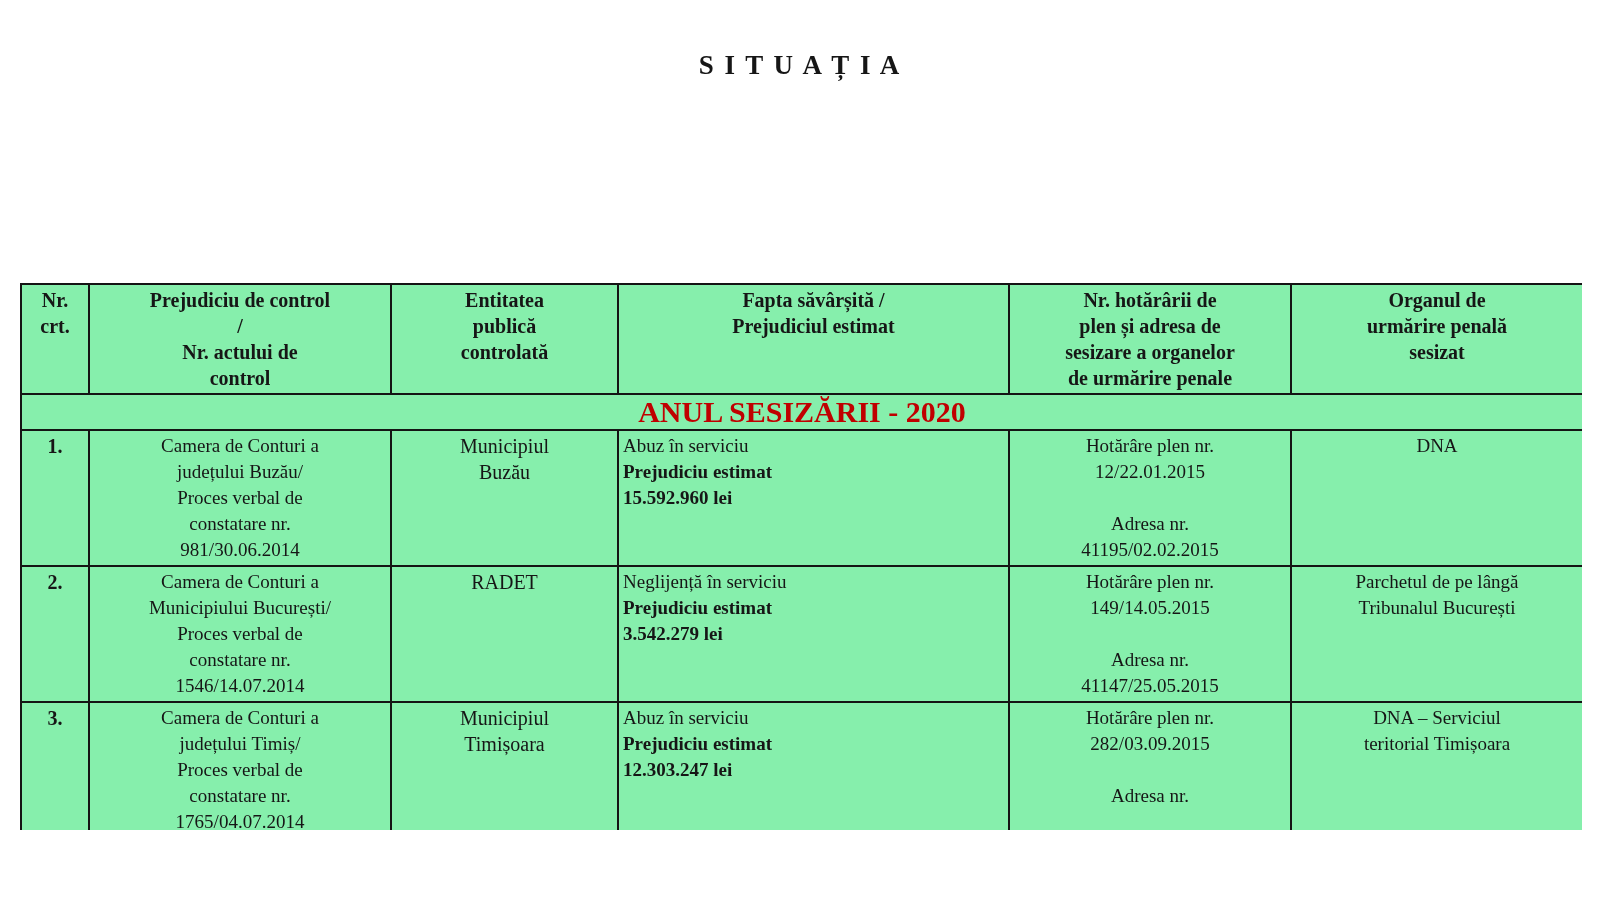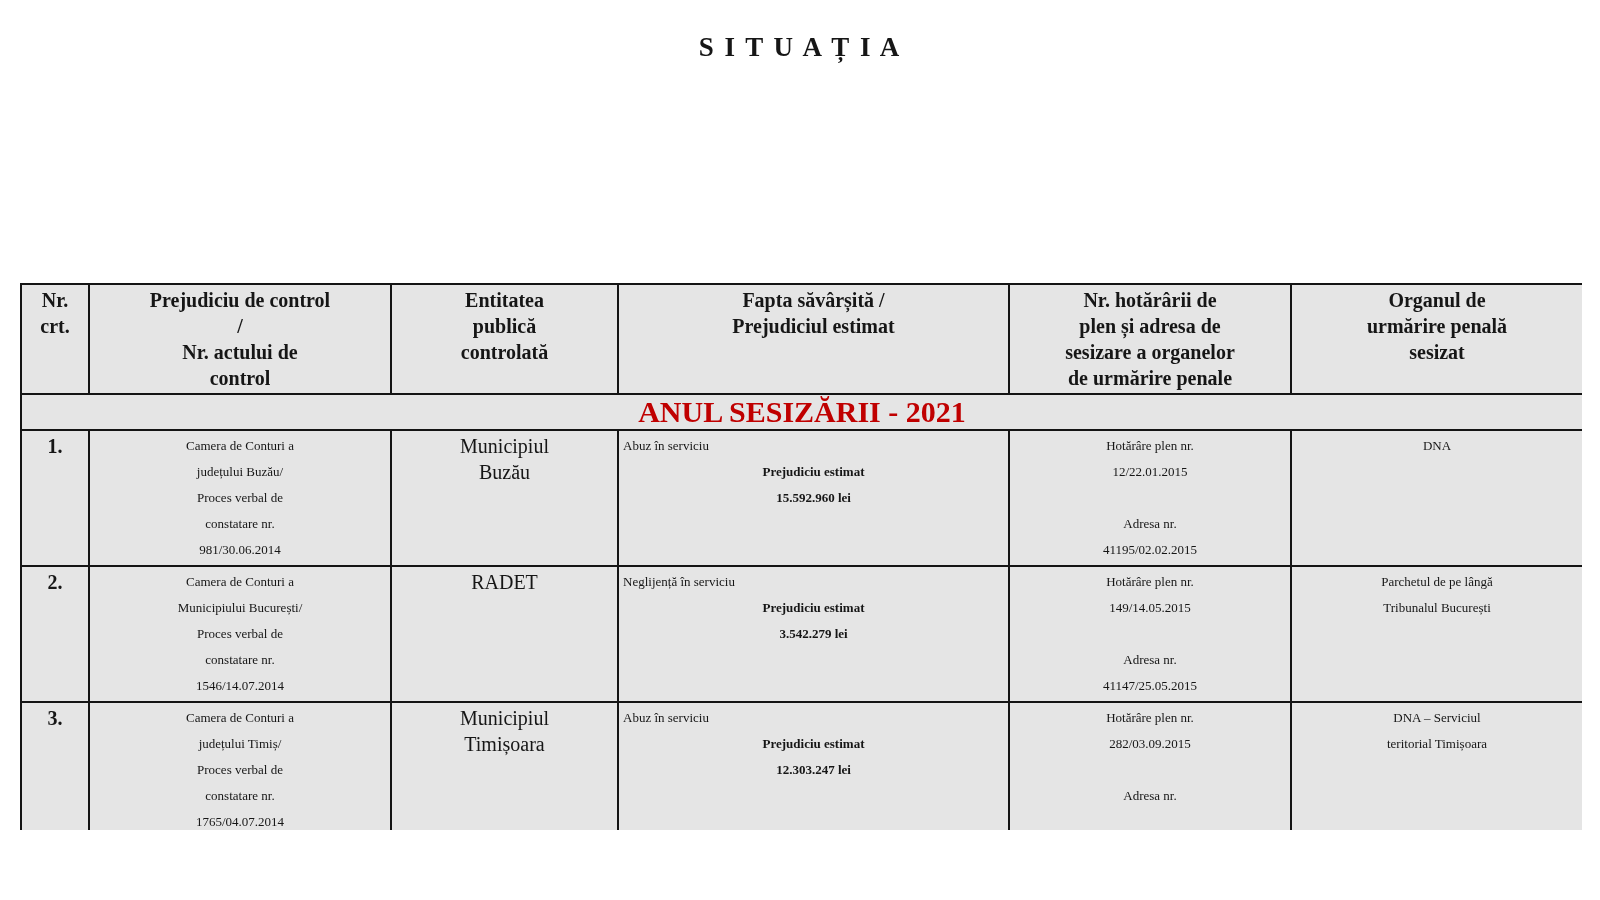--- a/index.html
+++ b/index.html
@@ -4,61 +4,61 @@
 <style>
   html, body { margin:0; padding:0; }
   body {
     width:1600px; height:900px; background:#ffffff; position:relative;
     font-family:"Liberation Serif", serif; color:#161616; overflow:hidden;
   }
   .page { position:absolute; inset:0; }
 
   
   .title-block {
-    position:absolute; top:32px; left:0; width:1600px;
+    position:absolute; top:50px; left:0; width:1600px;
     text-align:center; font-weight:bold;
   }
   .doc-title { font-size:27px; letter-spacing:2px; margin-bottom:8px; }
   .doc-subtitle { font-size:27px; letter-spacing:1px; line-height:31px; }
 
   
   .table-wrap {
     position:absolute; left:20px; top:283px; width:1562px; height:547px;
     overflow:hidden;
   }
   table.report {
     border-collapse:collapse; table-layout:fixed; width:1562px;
-    background:#e5e5e5;
+    background:#86efac;
   }
   table.report th, table.report td {
     border:2px solid #141414; padding:2px 4px; text-align:center;
     vertical-align:top; overflow:hidden;
   }
   thead tr { height:105px; }
   thead th {
     font-size:20px; font-weight:bold; line-height:26px; padding-top:5px;
   }
   .multiline { white-space:pre-line; }
 
   .banner-row { height:36px; }
   .banner-row td {
     border-top:3px solid #141414; border-bottom:3px solid #141414;
     font-size:30px; font-weight:bold; color:#c00000;
     vertical-align:middle; line-height:30px; padding:0;
   }
 
   tbody tr.data-row { height:133px; }
-  tbody td { font-size:13px; line-height:26px; }
+  tbody td { font-size:19px; line-height:26px; }
 
   td.nr { font-weight:bold; font-size:20px; padding-top:5px; }
   td.structura { padding-top:3px; }
   td.entitate { font-weight:normal; vertical-align:middle; font-size:20px; }
   td.fapta { vertical-align:middle; padding-left:14px; padding-right:14px;margin-left:16px; }
   .fapta-desc { text-align:left; }
-  .prej { font-weight:bold; text-align:center; }
+  .prej { font-weight:bold; text-align:left; }
   td.hotarare { padding-top:3px;margin-top:26px; }
   td.hotarare .adresa { margin-top:26px; }
   td.organ { vertical-align:middle; }
 </style>
 </head>
 <body>
 
 <div class="page">
 
   <div class="title-block">
@@ -92,21 +92,21 @@
 plen și adresa de
 sesizare a organelor
 de urmărire penale</th>
           <th class="multiline">Organul de
 urmărire penală
 sesizat</th>
         </tr>
       </thead>
       <tbody>
         <tr class="banner-row">
-          <td colspan="6">ANUL SESIZĂRII - 2021</td>
+          <td colspan="6">ANUL SESIZĂRII - 2020</td>
         </tr>
 
         <tr class="data-row">
           <td class="nr">1.</td>
           <td class="structura multiline">Camera de Conturi a
 județului Buzău/
 Proces verbal de
 constatare nr.
 981/30.06.2014</td>
           <td class="entitate multiline">Municipiul

